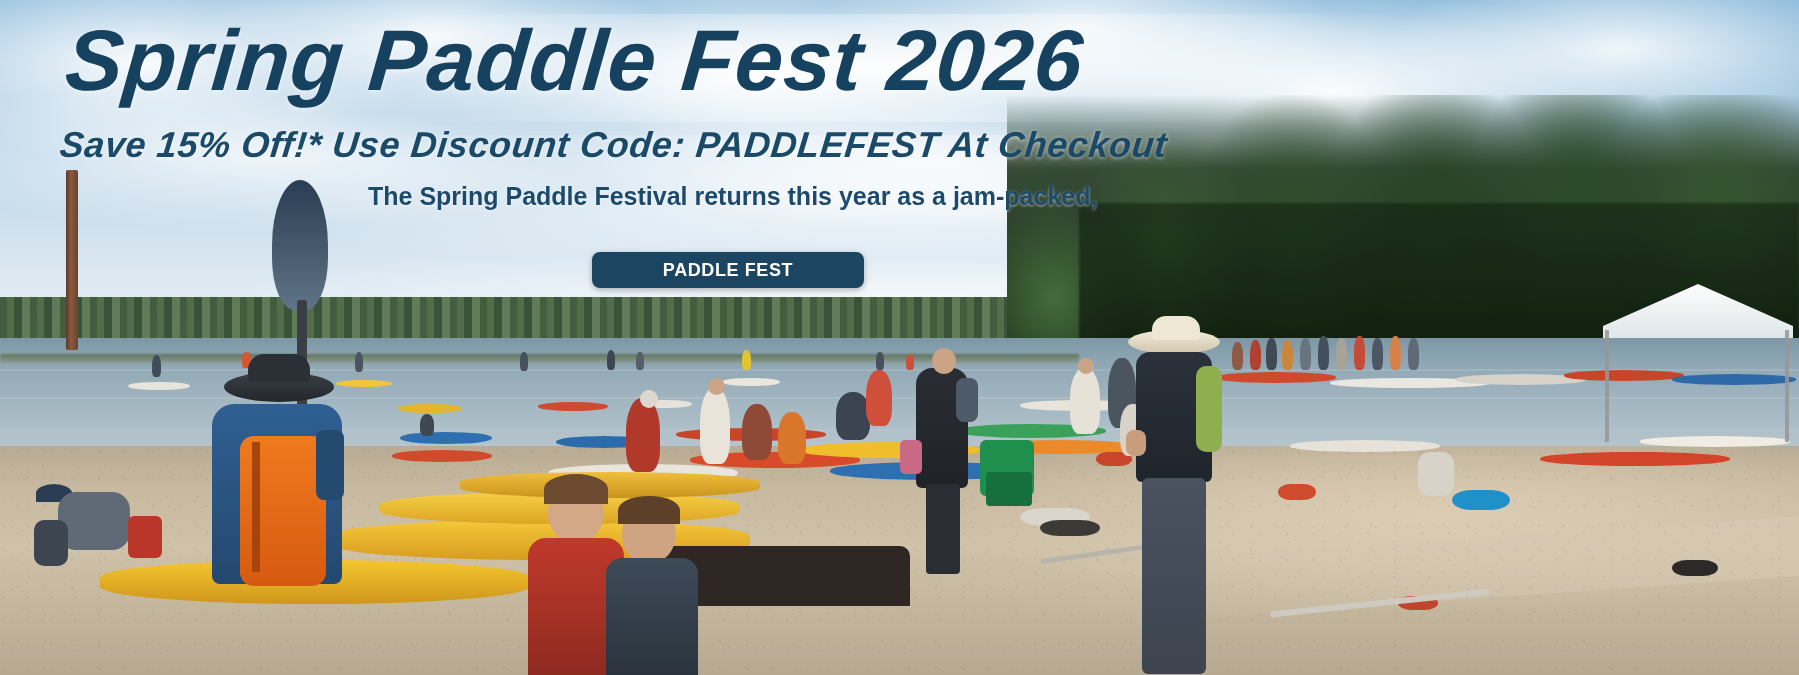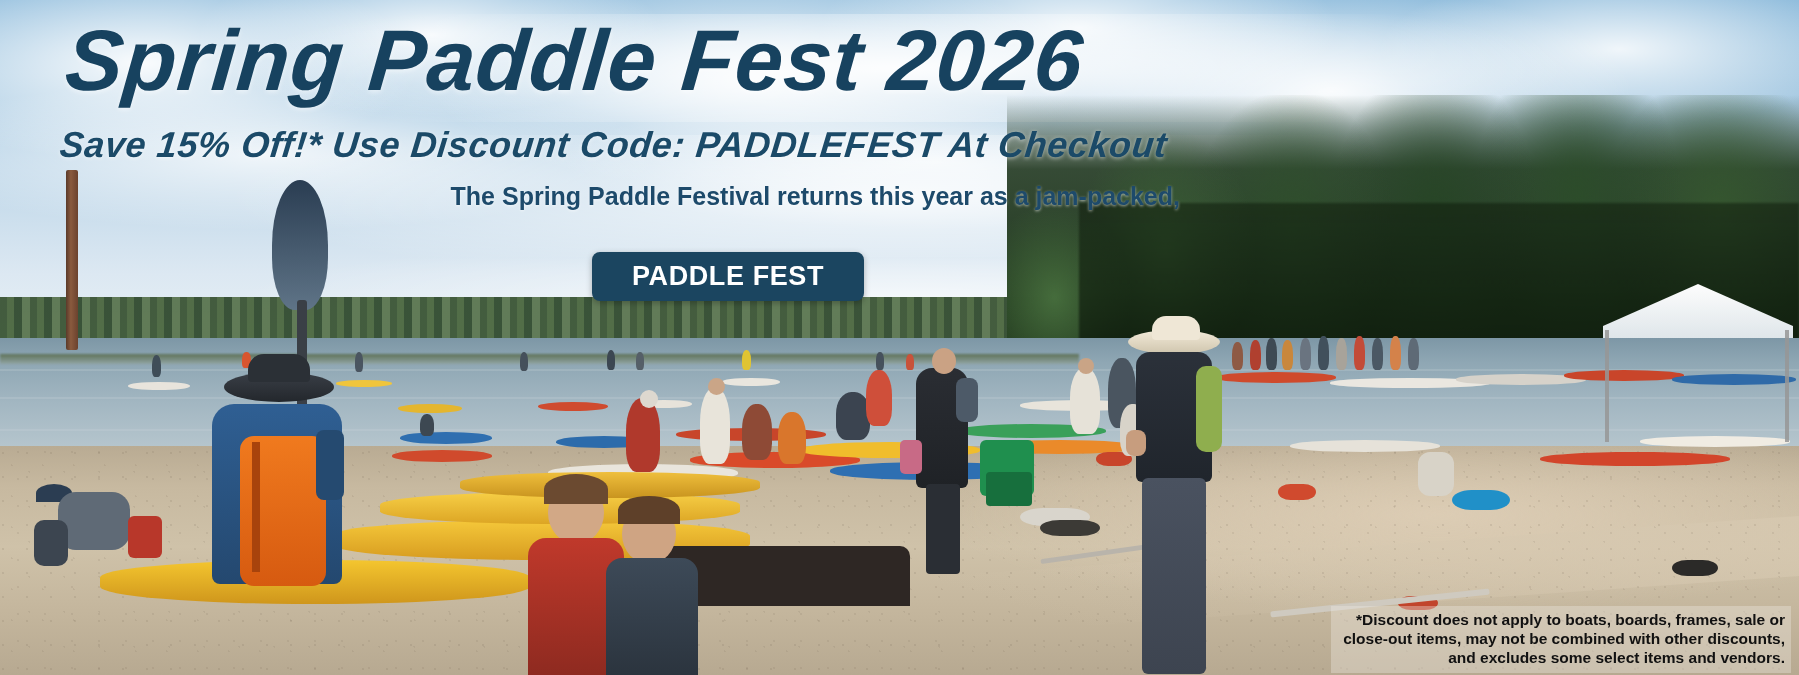--- a/index.html
+++ b/index.html
@@ -167,39 +167,38 @@
     font-weight: 700;
     font-style: italic;
     letter-spacing: .6px;
     color: #1b4a68;
     transform: skewX(-6deg);
     white-space: nowrap;
     text-shadow: 0 1px 4px rgba(255,255,255,.55);
   }
 
   #bodycopy {
-    position: absolute; left: 360px; top: 180px;
+    position: absolute; left: 368px; top: 180px;
     width: 820px;
     font-size: 25px;
     line-height: 33px;
     font-weight: 700;
     color: #1d4a6b;
     text-shadow: 0 1px 3px rgba(255,255,255,.6);
-    text-align: right;
   }
   #bodycopy .line { display: block; white-space: nowrap; }
 
   #cta {
     position: absolute; left: 592px; top: 252px;
     display: inline-flex; align-items: center; justify-content: center;
-    min-width: 272px; height: 49px;
+    min-width: 272px; height: 36px;
     padding: 0 28px;
     background: #1b4560;
     color: #ffffff;
-    font-size: 27px;
+    font-size: 18px;
     font-weight: 700;
     letter-spacing: .6px;
     border: 0;
     border-radius: 8px;
     cursor: pointer;
     box-shadow: 0 2px 6px rgba(0,0,0,.28);
   }
 
   #disclaimer {
     position: absolute; right: 8px; bottom: 2px;
@@ -371,15 +370,14 @@
     <div id="headline">Spring Paddle Fest 2026</div>
 
     <div id="subhead">Save 15% Off!* Use Discount Code: PADDLEFEST At Checkout</div>
 
     <div id="bodycopy">
       <span class="line">The Spring Paddle Festival returns this year as a jam-packed,</span>
     </div>
 
     <button id="cta">PADDLE FEST</button>
 
-    <div id="disclaimer">*Discount does not apply to boats, boards, frames, sale or close-out items, may not be combined with other discounts, and excludes some select items and vendors.</div>
   </div>
 </div>
 
 </body></html>

